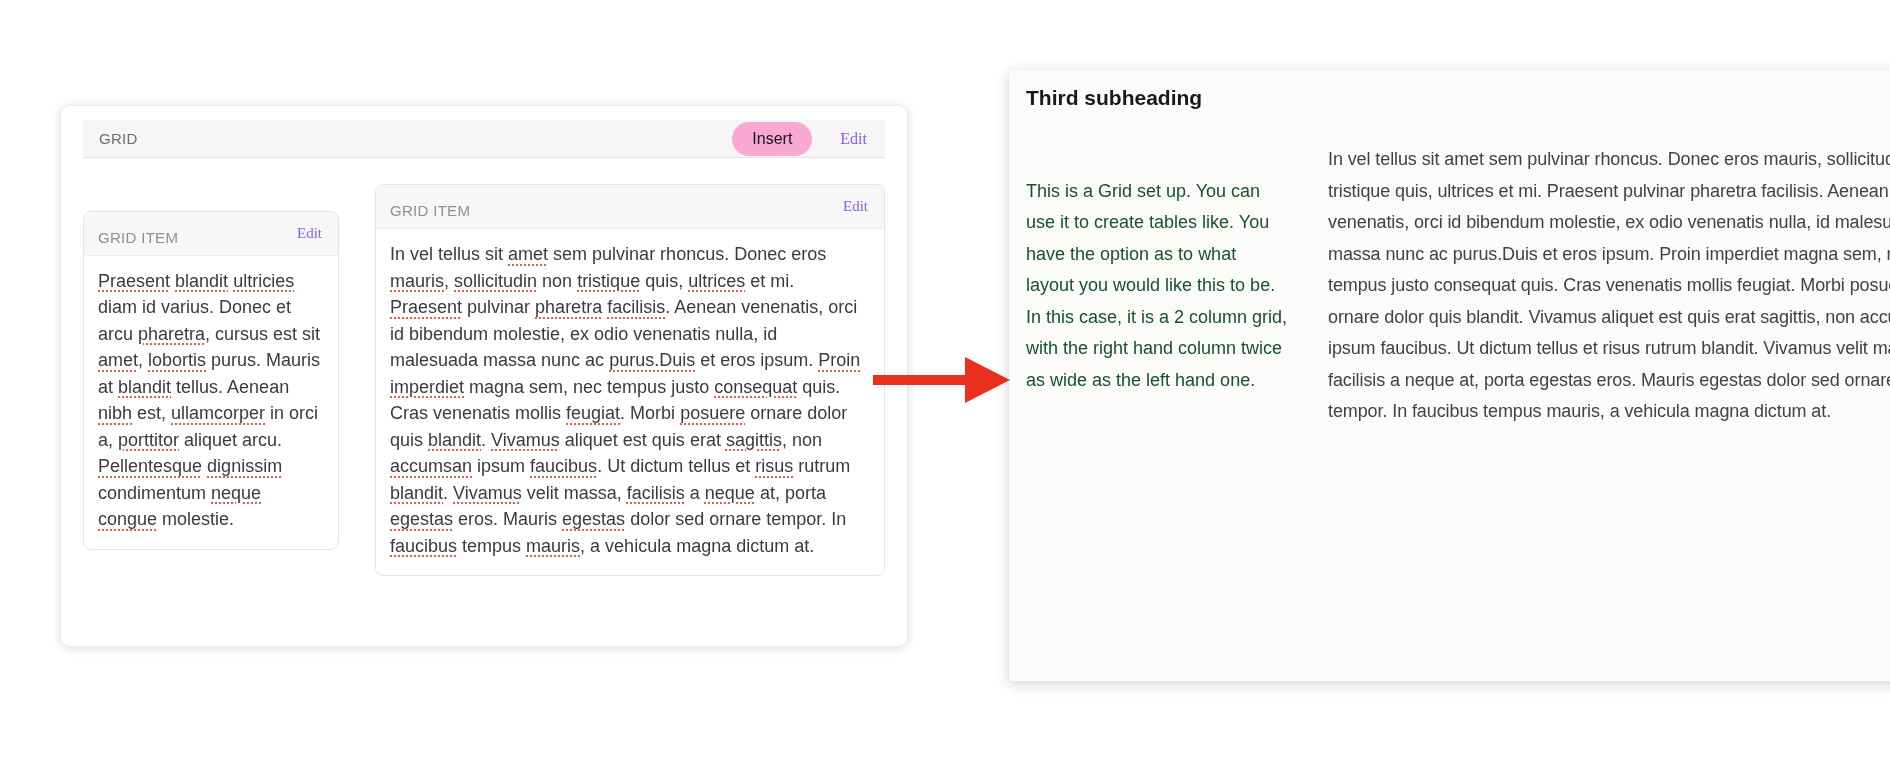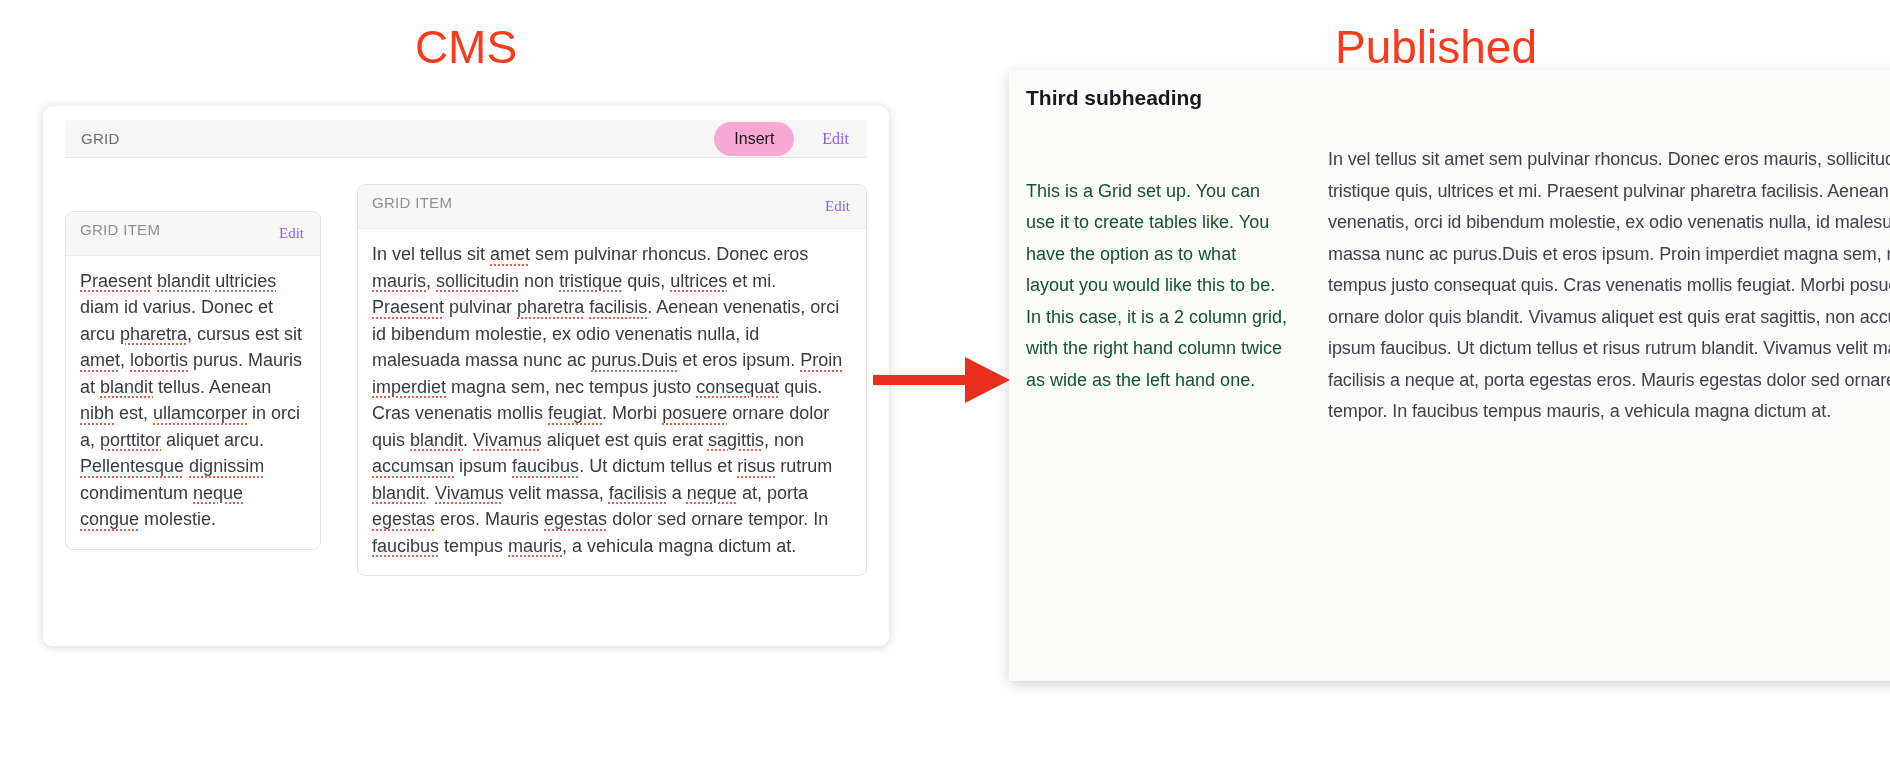--- a/index.html
+++ b/index.html
@@ -10,35 +10,35 @@
   html,body{background:#ffffff;}
   body{font-family:"Liberation Sans", sans-serif;}
   .stage{position:relative;width:1890px;height:758px;background:#ffffff;overflow:hidden;}
 
   
   .sec-title{position:absolute;top:20px;font-size:46px;font-weight:400;color:var(--accent);text-align:center;z-index:3;}
   .sec-title.cms{left:42px;width:848px;}
   .sec-title.pub{left:1009px;width:854px;}
 
   
-  .cms-panel{position:absolute;left:42px;top:105px;width:848px;height:542px;background:#ffffff;
+  .cms-panel{position:absolute;left:60px;top:105px;width:848px;height:542px;background:#ffffff;
     border:1px solid #ececec;border-radius:10px;box-shadow:0 1px 10px rgba(0,0,0,0.14);}
   .grid-bar{margin:14px 22px 0;height:38px;background:#f6f6f6;border-bottom:1px solid #e5e5e5;
     border-radius:4px 4px 0 0;display:flex;align-items:center;justify-content:space-between;padding:0 16px;}
   .grid-bar .grid-label{font-size:15px;font-weight:500;color:#6d6d6d;letter-spacing:.3px;}
   .grid-bar-actions{display:flex;align-items:center;gap:26px;}
   .pill-btn{border:none;background:#f9a8d4;border-radius:999px;padding:8px 20px;font-size:16px;
     color:#161616;font-family:inherit;cursor:pointer;}
   .flat-btn{border:none;background:transparent;font-size:16px;color:#8b5cf6;font-family:Liberation Serif, serif;cursor:pointer;padding:4px 2px;}
 
   .grid-items{margin:0 22px;height:470px;display:flex;gap:36px;align-items:center;padding-bottom:26px;}
   .grid-item{border:1px solid #e5e5e5;border-radius:8px;background:#ffffff;overflow:hidden;}
   .grid-item.small{flex:0 0 256px;}
   .grid-item.large{flex:0 0 510px;}
-  .grid-item-header{background:#f7f7f7;border-bottom:1px solid #ededed;display:flex;align-items:flex-start;
+  .grid-item-header{background:#f7f7f7;border-bottom:1px solid #ededed;display:flex;align-items:flex-end;
     justify-content:space-between;padding:9px 14px;}
   .grid-item-header .gi-label{font-size:15px;font-weight:500;color:#8f8f8f;letter-spacing:.3px;}
   .grid-item-header .flat-btn{font-size:15px;}
   .grid-item-body{padding:12px 14px 16px;font-size:18px;line-height:26.5px;color:#3a3b40;}
   .sp{text-decoration:underline dotted #e2604d;text-decoration-thickness:2px;text-underline-offset:4px;}
 
   
   .arrow-wrap{position:absolute;left:873px;top:357px;width:137px;height:46px;z-index:2;}
 
   
@@ -48,22 +48,20 @@
   .pub-intro{margin:20px 17px 0;font-size:18px;line-height:32px;color:#3e4249;letter-spacing:-.1px;}
   .pub-grid{margin:34px 17px 0;display:grid;grid-template-columns:262px 1fr;column-gap:40px;align-items:center;}
   .pub-col-left{font-size:18px;line-height:31.5px;color:#14532d;}
   .pub-col-right{font-size:18px;line-height:31.5px;color:#3e4249;letter-spacing:-.1px;}
 </style>
 </head>
 <body>
 
 <div class="stage">
 
-  <div class="sec-title cms">CMS</div>
-  <div class="sec-title pub">Published</div>
 
   <section class="cms-panel">
     <header class="grid-bar">
       <span class="grid-label">GRID</span>
       <div class="grid-bar-actions">
         <button class="pill-btn">Insert</button>
         <button class="flat-btn">Edit</button>
       </div>
     </header>
 

